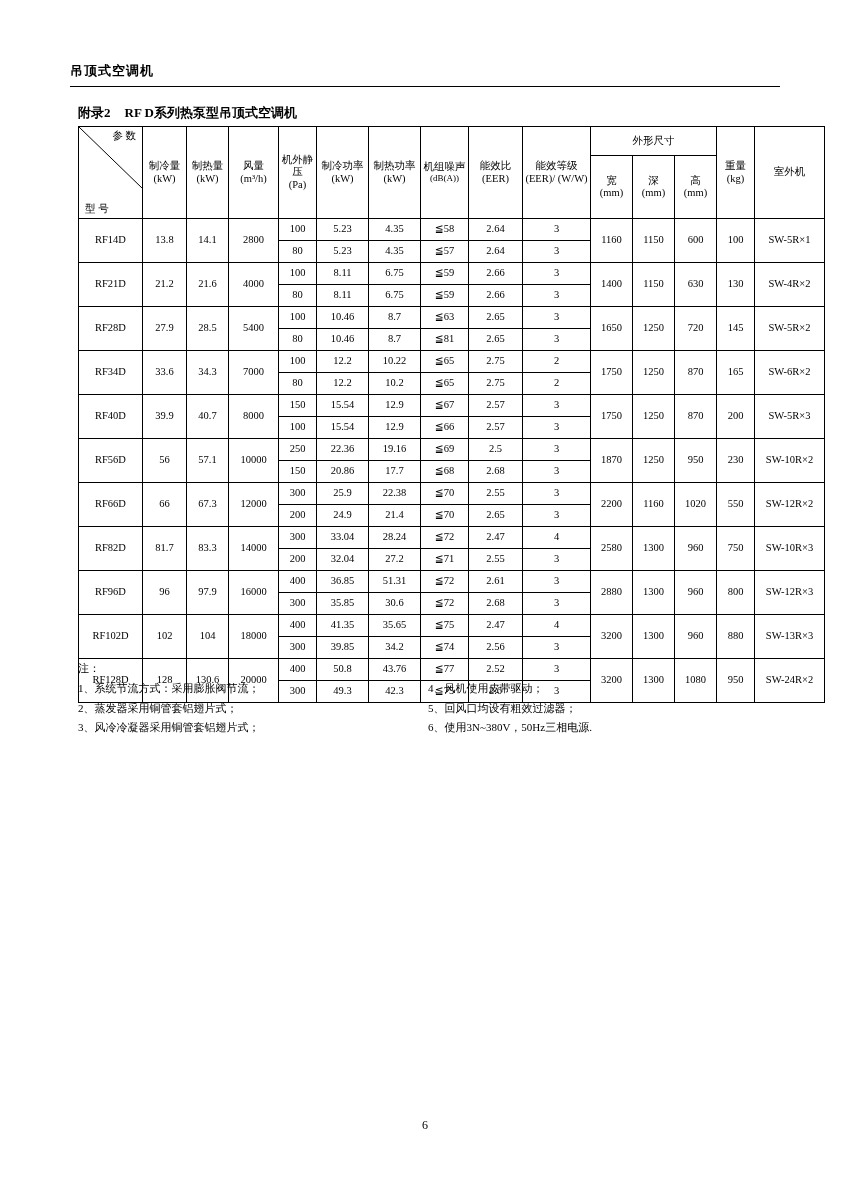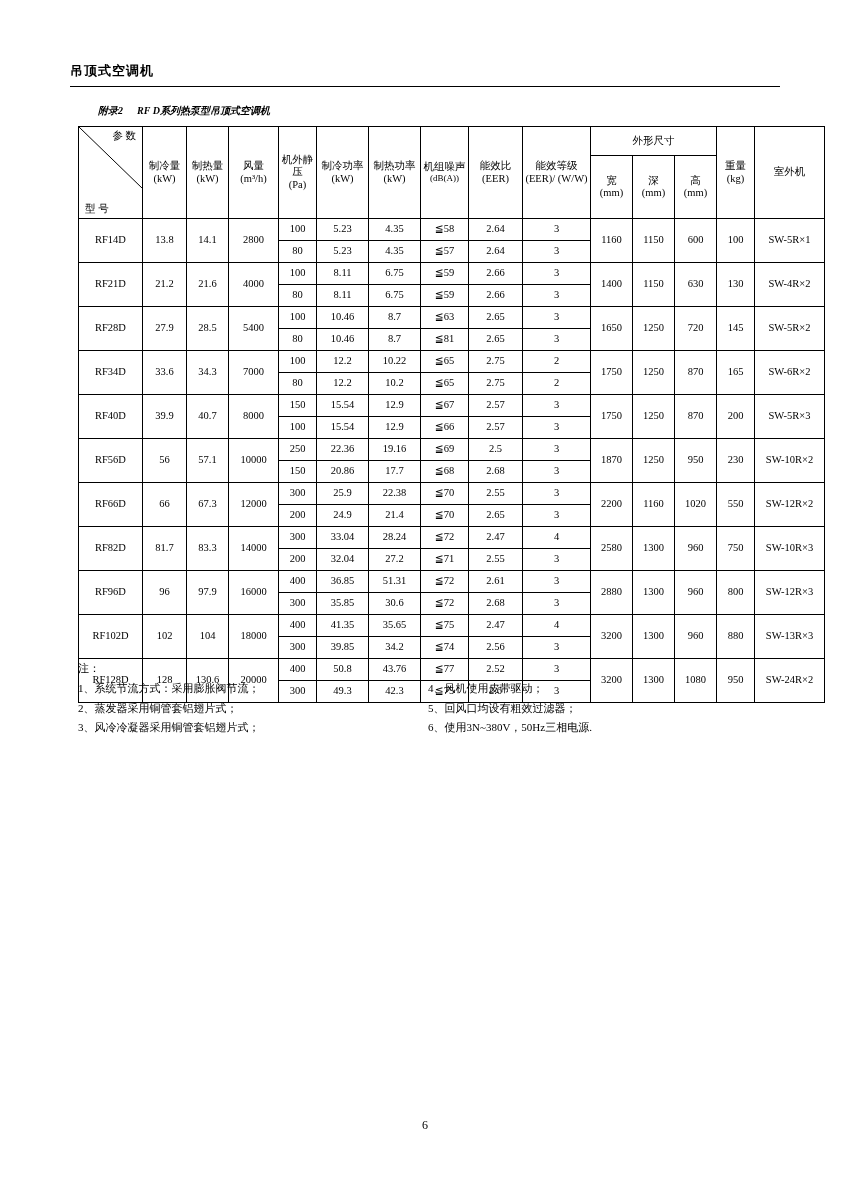--- a/index.html
+++ b/index.html
@@ -33,24 +33,22 @@
     position: absolute;
     top: 86px;
     left: 70px;
     width: 710px;
     border-top: 1px solid #000;
   }
   .appendix-title {
     position: absolute;
     top: 104px;
     left: 78px;
-    font-size: 10px;
+    font-size: 13px;
     font-weight: bold;
-    font-style: italic;
-    margin-left: 20px;
   }
   .appendix-title .num {
     margin-right: 14px;
   }
   table.spec {
     position: absolute;
     top: 126px;
     left: 78px;
     border-collapse: collapse;
     table-layout: fixed;

